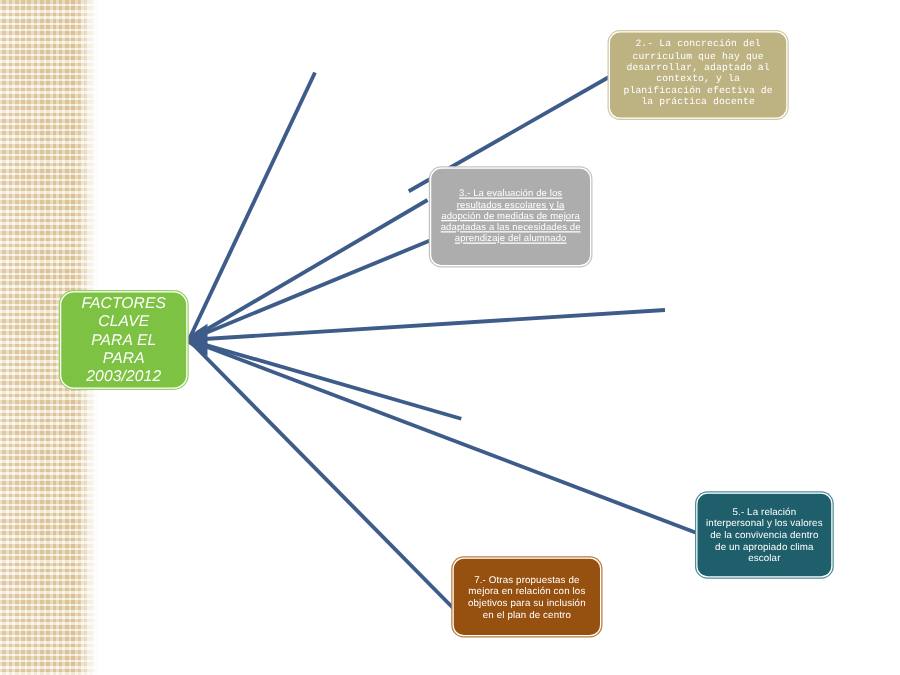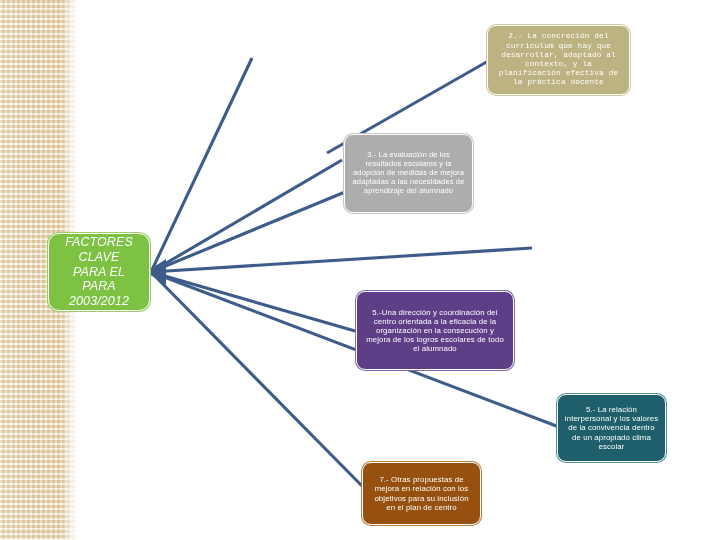--- a/index.html
+++ b/index.html
@@ -111,20 +111,21 @@
   }
   #node-3 {
     left: 344px;
     top: 134px;
     width: 129px;
     height: 79px;
     background: #ADADAD;
     border: 1.5px solid #ffffff;
     box-shadow: 0 0 0 1px #c4c4c4;
     font-size: 7.6px;
+    text-decoration: underline;
   }
   #node-4 {
     left: 530px;
     top: 199px;
     width: 127px;
     height: 101px;
     background: #9E2A2B;
     border: 1.5px solid #ffffff;
     box-shadow: 0 0 0 1px #c05657;
     font-size: 7.8px;
@@ -144,21 +145,21 @@
     top: 394px;
     width: 109px;
     height: 68px;
     background: #1F5F6B;
     border: 1.5px solid #ffffff;
     box-shadow: 0 0 0 1px #4e8f9b;
     font-size: 7.8px;
   }
   #node-7 {
     left: 362px;
-    top: 462px;
+    top: 446px;
     width: 119px;
     height: 63px;
     background: #96500F;
     border: 1.5px solid #ffffff;
     box-shadow: 0 0 0 1px #b87b3c;
     font-size: 7.8px;
   }
 </style>
 </head>
 <body>
@@ -201,23 +202,20 @@
 
   <div class="node" id="node-2">
     <span class="txt">2.- La concreción del curriculum que hay que desarrollar, adaptado al contexto, y la planificación efectiva de la práctica docente</span>
   </div>
 
   <div class="node" id="node-3">
     <span class="txt">3.- La evaluación de los resultados escolares y la adopción de medidas de mejora adaptadas a las necesidades de aprendizaje del alumnado</span>
   </div>
 
 
-  <div class="node" id="node-5">
-    <span class="txt">5.-Una dirección y coordinación del centro orientada a la eficacia de la organización en la consecución  y mejora de los logros escolares de todo el alumnado</span>
-  </div>
 
   <div class="node" id="node-6">
     <span class="txt">5.- La relación interpersonal y los valores de la convivencia dentro de un apropiado clima escolar</span>
   </div>
 
   <div class="node" id="node-7">
     <span class="txt">7.- Otras propuestas de mejora en relación con los objetivos para su inclusión en el plan de centro</span>
   </div>
 
 </div>

